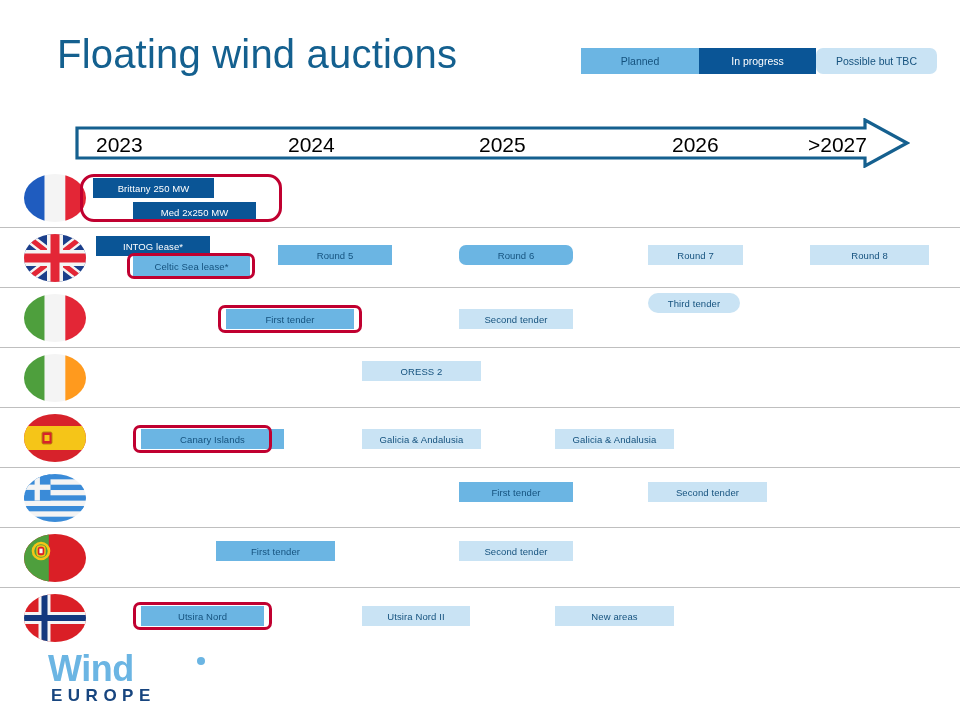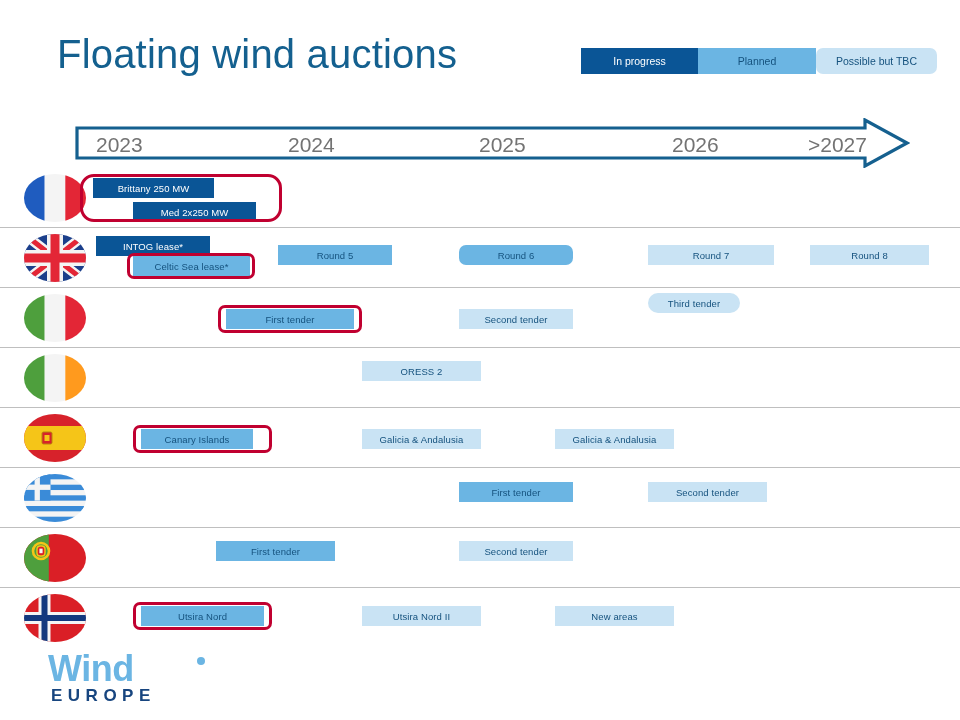--- a/index.html
+++ b/index.html
@@ -37,21 +37,21 @@
   .lg-0{width:117px;background:#0A5596;color:#ffffff;}
   .lg-1{width:118px;background:#6BB5E3;color:#15527E;}
   .lg-2{width:121px;background:#C9E3F4;color:#15527E;border-radius:7px;}
 
   
   .timeline{position:absolute;left:75px;top:118px;width:835px;height:50px;}
   .timeline svg{display:block;}
   .years{position:absolute;left:0;top:0;width:835px;height:50px;}
   .year{
     position:absolute;top:15px;
-    font-size:21px;color:#737373;
+    font-size:21px;color:#000000;
     white-space:nowrap;
   }
 
   
   .rows{position:absolute;left:0;top:168px;width:960px;}
   .row{
     position:relative;
     height:60px;
     border-bottom:1px solid #BFBFBF;
     box-sizing:border-box;
@@ -111,22 +111,22 @@
   }
 </style>
 </head>
 <body>
 
 <div class="slide">
 
   <div class="title">Floating wind auctions</div>
 
   <div class="legend">
+    <div class="legend-item lg-1">Planned</div>
     <div class="legend-item lg-0">In progress</div>
-    <div class="legend-item lg-1">Planned</div>
     <div class="legend-item lg-2">Possible but TBC</div>
   </div>
 
   <div class="timeline">
     <svg width="835" height="50" viewBox="0 0 835 50">
       <path d="M2,10 L790,10 L790,2 L832,25 L790,48 L790,40 L2,40 Z" fill="none" stroke="#15608F" stroke-width="3.2" stroke-linejoin="miter"></path>
     </svg>
     <div class="years">
       <span class="year" style="left:21px">2023</span>
       <span class="year" style="left:213px">2024</span>
@@ -156,21 +156,21 @@
             <path d="M0,0 L62,48 M62,0 L0,48" stroke="#F4F4F4" stroke-width="10"></path>
             <path d="M0,0 L62,48 M62,0 L0,48" stroke="#E32636" stroke-width="5"></path>
             <path d="M31,0 L31,48 M0,24 L62,24" stroke="#F4F4F4" stroke-width="16"></path>
             <path d="M31,0 L31,48 M0,24 L62,24" stroke="#E32636" stroke-width="9"></path>
           </svg>
         </div>
         <div class="bar inprogress" style="left: 96px; top: 8px; width: 114px;">INTOG lease*</div>
         <div class="bar planned" style="left: 133px; top: 28px; width: 117px;">Celtic Sea lease*</div>
         <div class="bar planned" style="left: 278px; top: 17px; width: 114px;">Round 5</div>
         <div class="bar planned" style="left: 459px; top: 17px; width: 114px; border-radius: 7px;">Round 6</div>
-        <div class="bar tbc" style="left: 648px; top: 17px; width: 126px;">Round 7</div>
+        <div class="bar tbc" style="left: 648px; top: 17px; width: 95px;">Round 7</div>
         <div class="bar tbc" style="left: 810px; top: 17px; width: 119px;">Round 8</div>
         <div class="highlight" style="left: 127px; top: 25px; width: 128px; height: 26px;"></div>
       </div>
       <div class="row">
         <div class="flag">
           <svg viewBox="0 0 62 48">
             <rect x="0" y="0" width="20.7" height="48" fill="#4E9F3D"></rect>
             <rect x="20.7" y="0" width="20.6" height="48" fill="#F4F4F4"></rect>
             <rect x="41.3" y="0" width="20.7" height="48" fill="#E32636"></rect>
           </svg>
@@ -194,21 +194,21 @@
         <div class="flag">
           <svg viewBox="0 0 62 48">
             <rect width="62" height="48" fill="#D7222B"></rect>
             <rect x="0" y="12" width="62" height="24" fill="#F5C518"></rect>
             <g transform="translate(18,18)">
               <rect width="10" height="12" rx="1.5" fill="#D7222B" stroke="#B8860B" stroke-width="1"></rect>
               <rect x="2.5" y="3" width="5" height="6" fill="#F5C518"></rect>
             </g>
           </svg>
         </div>
-        <div class="bar planned" style="left: 141px; top: 21px; width: 112px;">Canary Islands</div>
+        <div class="bar planned" style="left: 141px; top: 21px; width: 143px;">Canary Islands</div>
         <div class="bar tbc" style="left: 362px; top: 21px; width: 119px;">Galicia &amp; Andalusia</div>
         <div class="bar tbc" style="left: 555px; top: 21px; width: 119px;">Galicia &amp; Andalusia</div>
         <div class="highlight" style="left: 133px; top: 17px; width: 139px; height: 28px;"></div>
       </div>
       <div class="row">
         <div class="flag">
           <svg viewBox="0 0 62 48">
             <rect width="62" height="48" fill="#F4F4F4"></rect>
             <rect y="0" width="62" height="5.33" fill="#3A8BD8"></rect>
             <rect y="10.7" width="62" height="5.33" fill="#3A8BD8"></rect>
@@ -242,21 +242,21 @@
         <div class="flag">
           <svg viewBox="0 0 62 48">
             <rect width="62" height="48" fill="#DA1F26"></rect>
             <rect x="14.5" y="0" width="12" height="48" fill="#F4F4F4"></rect>
             <rect x="0" y="18" width="62" height="12" fill="#F4F4F4"></rect>
             <rect x="17.5" y="0" width="6" height="48" fill="#13387E"></rect>
             <rect x="0" y="21" width="62" height="6" fill="#13387E"></rect>
           </svg>
         </div>
         <div class="bar planned" style="left: 141px; top: 18px; width: 123px;">Utsira Nord</div>
-        <div class="bar tbc" style="left: 362px; top: 18px; width: 119px;">Utsira Nord II</div>
+        <div class="bar tbc" style="left: 362px; top: 18px; width: 108px;">Utsira Nord II</div>
         <div class="bar tbc" style="left: 555px; top: 18px; width: 119px;">New areas</div>
         <div class="highlight" style="left: 133px; top: 14px; width: 139px; height: 28px;"></div>
       </div>
     </div>
 
   <div class="logo">
     <div class="logo-wind">Wind</div>
     <div class="logo-dot"></div>
     <div class="logo-europe">EUROPE</div>
   </div>

